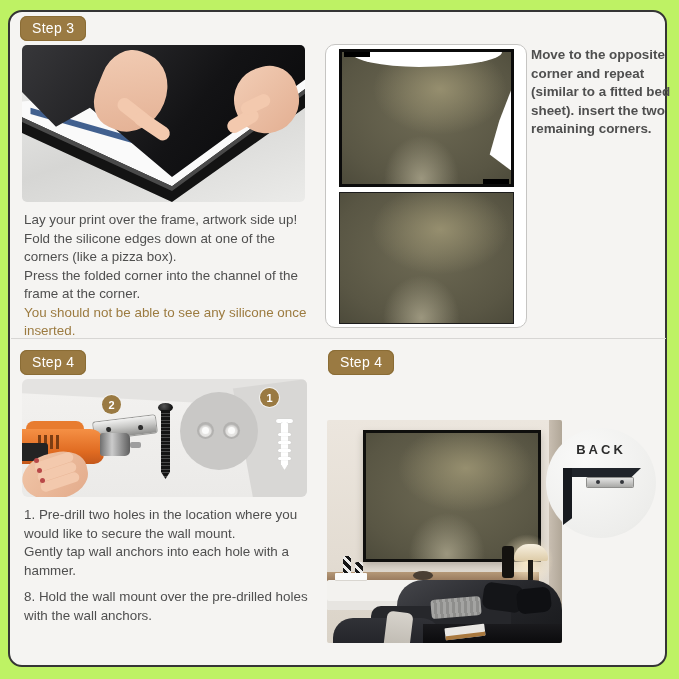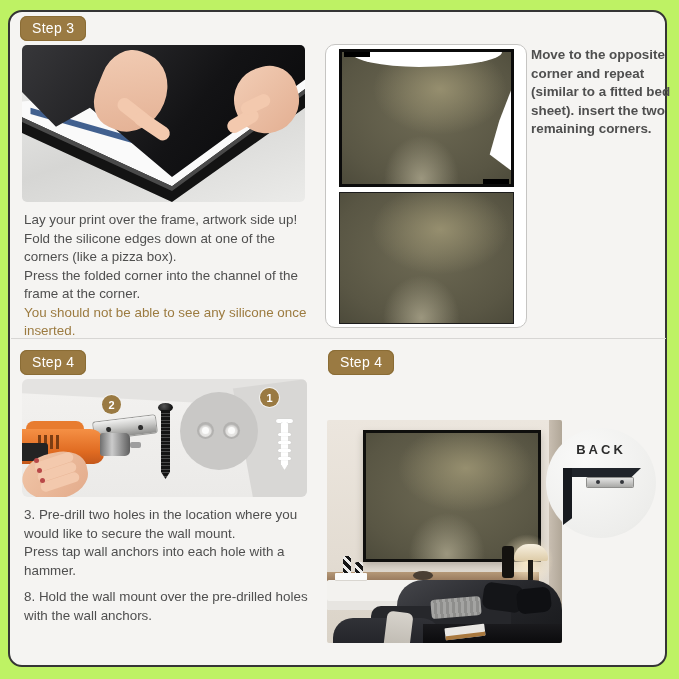--- a/index.html
+++ b/index.html
@@ -242,22 +242,22 @@
       <span class="d-f d-f1"></span>
         <span class="d-f d-f2"></span>
         <span class="d-f d-f3"></span>
       <span class="nail n1"></span>
         <span class="nail n2"></span>
         <span class="nail n3"></span>
     </div>
   </div>
 
   <div class="body-text" style="left:24px;top:506px;width:302px;">
-    <p>3. Pre-drill two holes in the location where you would like to secure the wall mount.</p>
-    <p>Press tap wall anchors into each hole with a hammer.</p>
+    <p>1. Pre-drill two holes in the location where you would like to secure the wall mount.</p>
+    <p>Gently tap wall anchors into each hole with a hammer.</p>
     <p style="margin-top:8px;">8. Hold the wall mount over the pre-drilled holes with the wall anchors.</p>
   </div>
 
   <div class="badge" style="left:328px;top:350px;">Step 4</div>
 
 
   <div class="lr">
     <div class="lr-sidewall"></div>
     <div class="lr-art art"></div>
     <div class="lr-ledge"></div>

